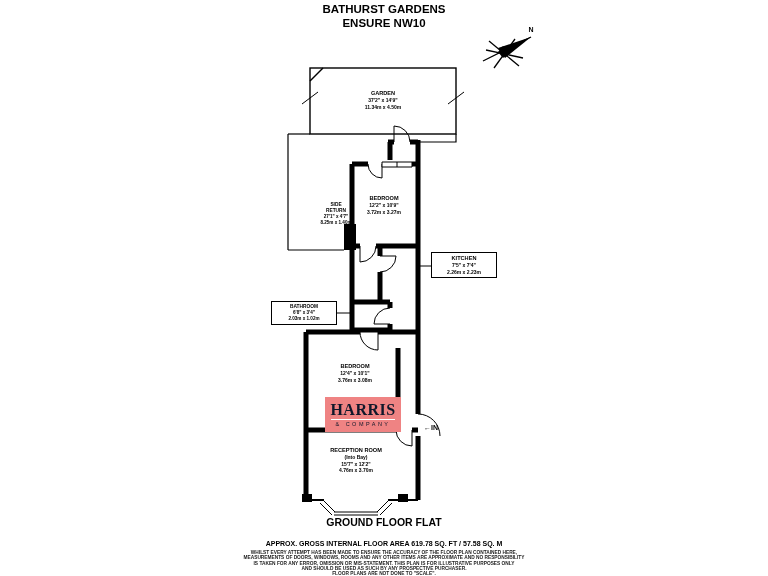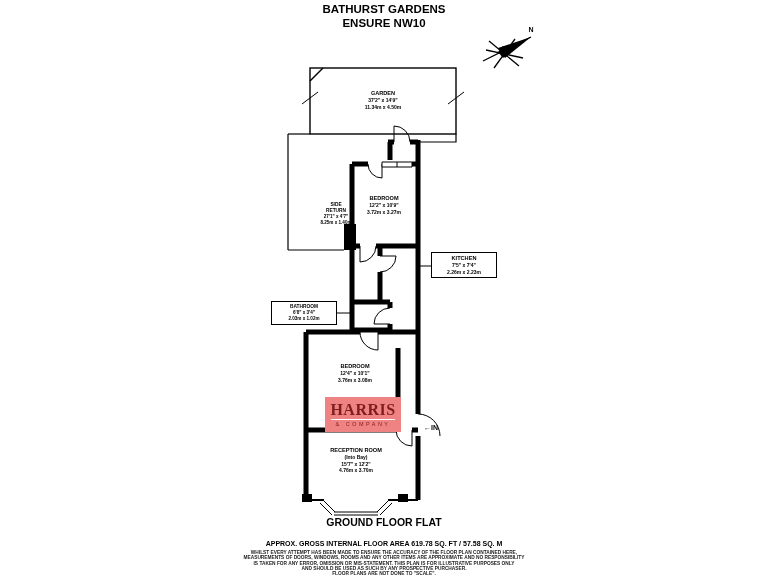--- a/index.html
+++ b/index.html
@@ -11,21 +11,21 @@
   .hdr{position:absolute;left:0;top:2px;width:768px;text-align:center;
        font-weight:bold;font-size:11.5px;line-height:1.25;}
   .hdr span{display:block;}
   .lbl{position:absolute;text-align:center;font-weight:bold;line-height:1.3;}
   .lbl span{display:block;}
   .nm{font-size:5.6px;}
   .dim{font-size:5px;}
   .labelbox{border:1px solid #000;background:#fff;padding:2px 1px;}
   .logo{
     position:absolute;left:325px;top:397px;width:76px;height:35px;
-    background:#ef8383;color:#7f1d1d;text-align:center;z-index:5;
+    background:#ef8383;color:#0f172a;text-align:center;z-index:5;
     display:flex;flex-direction:column;justify-content:center;
   }
   .logo-main{font-family:"Liberation Serif",serif;font-size:16px;font-weight:bold;
              line-height:1.05;letter-spacing:0.5px;}
   .logo-sub{font-size:5.5px;letter-spacing:2.5px;border-top:1px solid #fff;
             margin:1px 6px 0 6px;padding-top:1px;}
   .in-lbl{position:absolute;left:424px;top:424px;font-size:7px;font-weight:bold;
           white-space:nowrap;}
   .floor-title{position:absolute;left:0;top:516px;width:768px;text-align:center;
                font-weight:bold;font-size:10.5px;}

